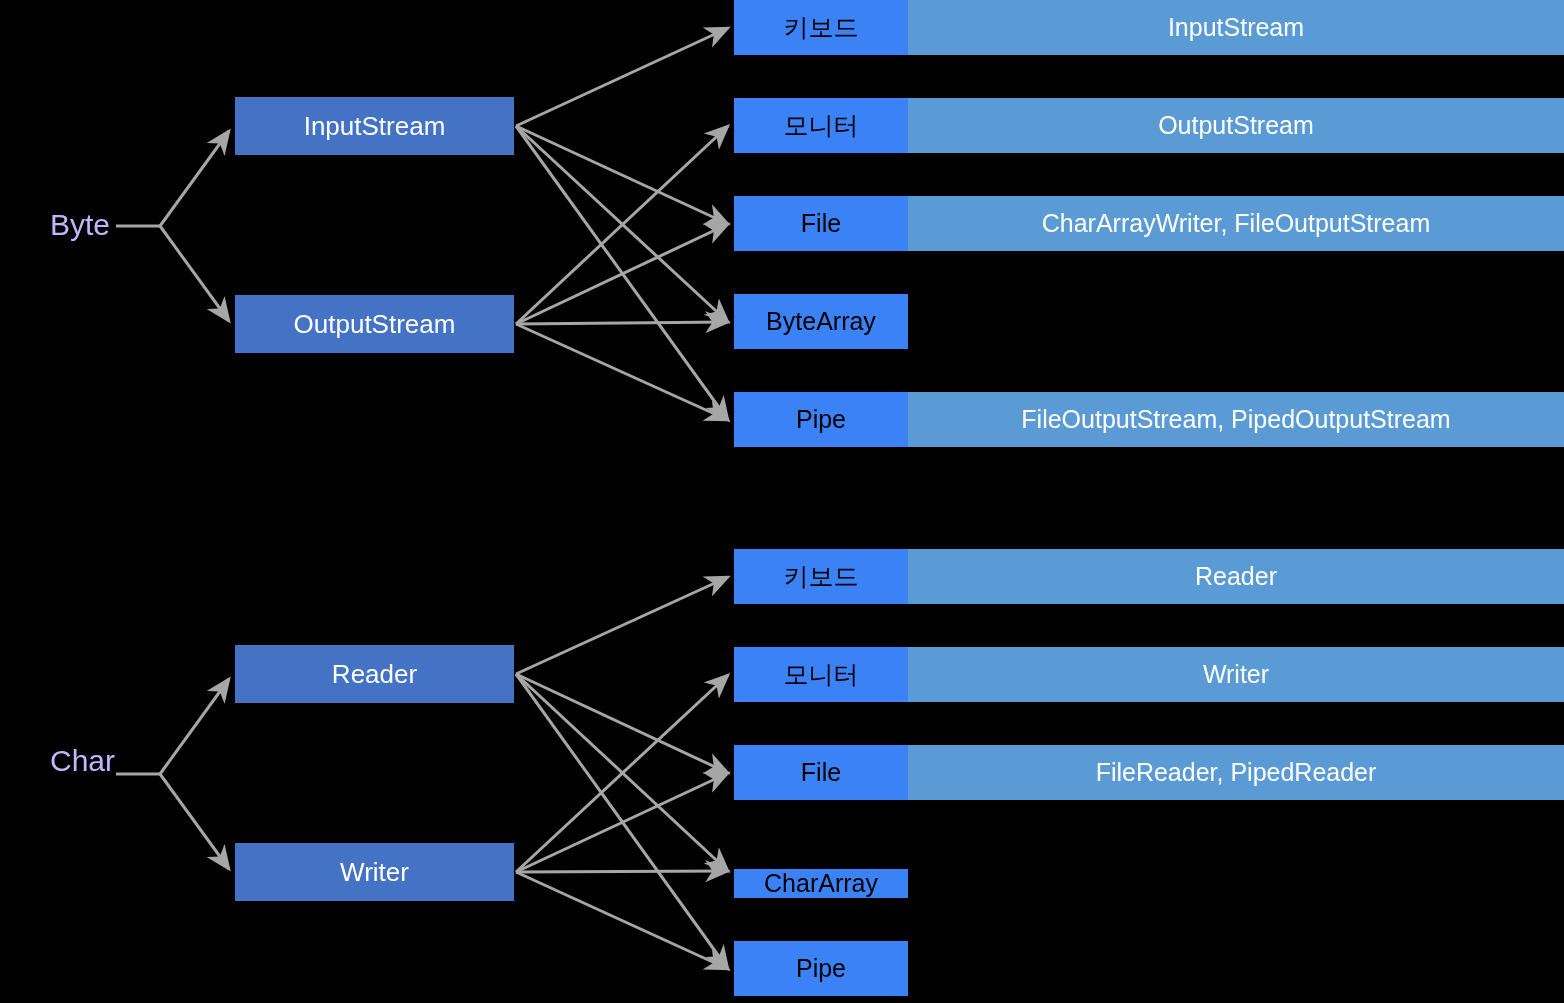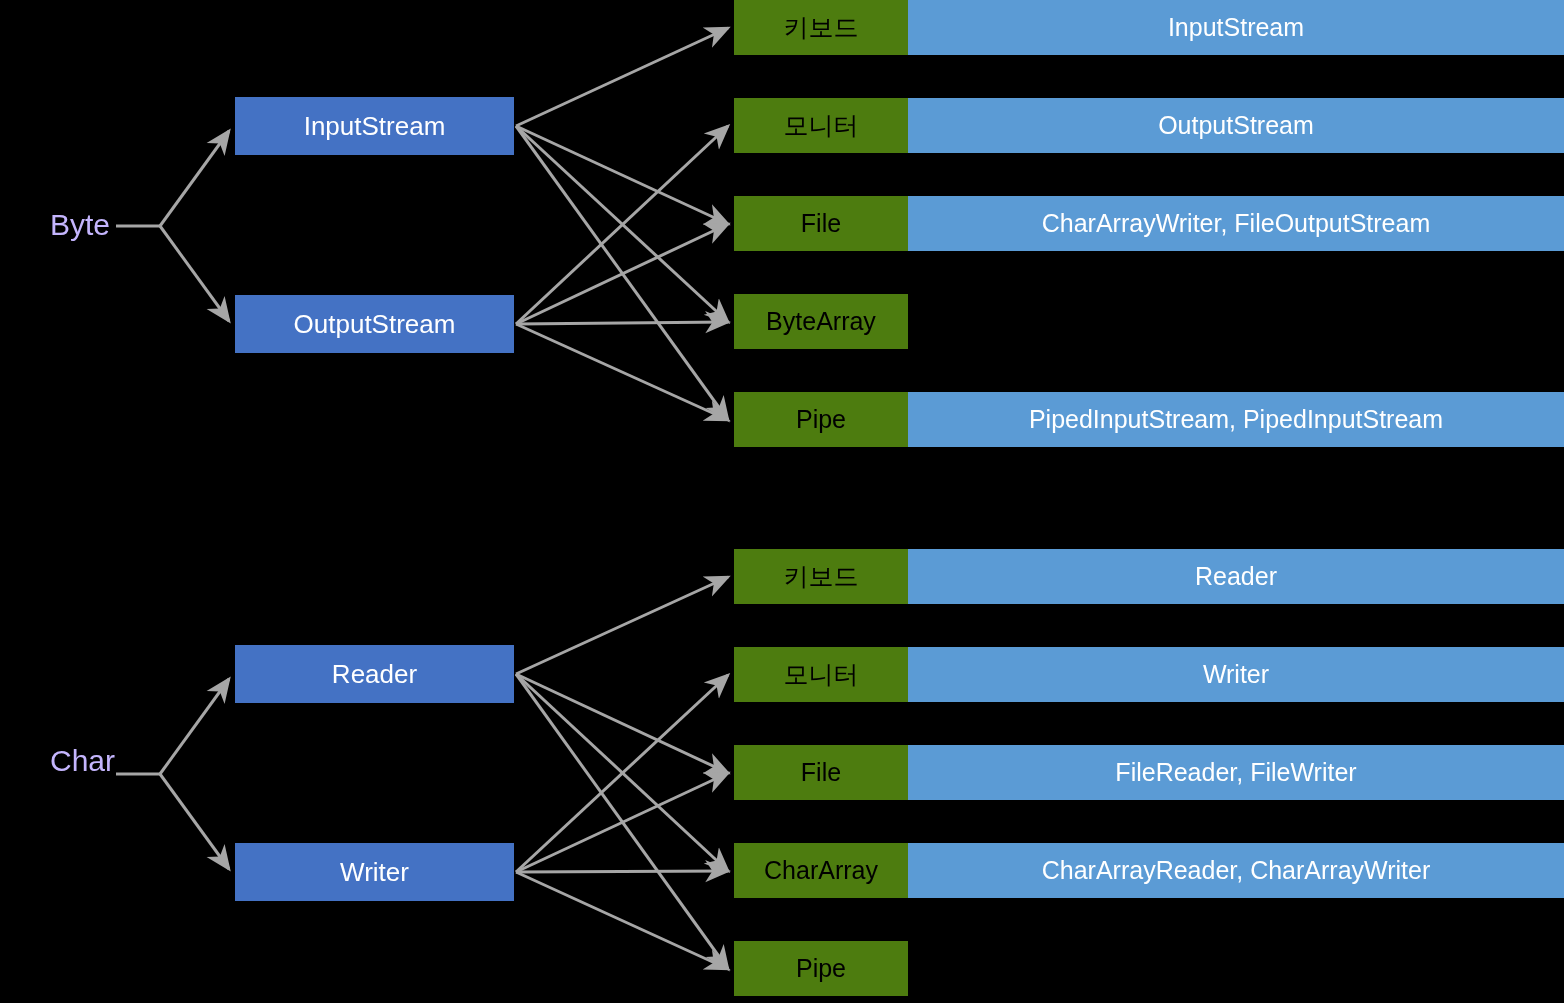--- a/index.html
+++ b/index.html
@@ -43,21 +43,21 @@
     align-items: center;
     justify-content: center;
     white-space: nowrap;
   }
   .row {
     position: absolute;
     display: flex;
     height: 55px;
   }
   .row-key {
-    background: #4d7c0f;
+    background: #3b82f6;
     color: #000000;
     width: 174px;
     font-size: 25px;
     display: flex;
     align-items: center;
     justify-content: center;
     white-space: nowrap;
   }
   .row-val {
     background: #5B9BD5;
@@ -134,41 +134,40 @@
   </div>
   <div class="row" style="left:734px; top:196px; width:830px;">
     <div class="row-key">File</div>
     <div class="row-val">CharArrayWriter, FileOutputStream</div>
   </div>
   <div class="row" style="left:734px; top:294px; width:958px;gap:30px;">
     <div class="row-key">ByteArray</div>
   </div>
   <div class="row" style="left:734px; top:392px; width:830px;">
     <div class="row-key">Pipe</div>
-    <div class="row-val">PipedInputStream, PipedInputStream</div>
+    <div class="row-val">FileOutputStream, PipedOutputStream</div>
   </div>
 
   <div class="root-label" style="left:50px; top:746px;">Char</div>
 
   <div class="stream-box" style="left:235px; top:645px; width:279px; height:58px;">Reader</div>
   <div class="stream-box" style="left:235px; top:843px; width:279px; height:58px;">Writer</div>
 
   <div class="row" style="left:734px; top:549px; width:830px;">
     <div class="row-key">키보드</div>
     <div class="row-val">Reader</div>
   </div>
   <div class="row" style="left:734px; top:647px; width:830px;">
     <div class="row-key">모니터</div>
     <div class="row-val">Writer</div>
   </div>
   <div class="row" style="left:734px; top:745px; width:830px;">
     <div class="row-key">File</div>
-    <div class="row-val">FileReader, FileWriter</div>
+    <div class="row-val">FileReader, PipedReader</div>
   </div>
-  <div class="row" style="left:734px; top:843px; width:830px;">
+  <div class="row" style="left:734px; top:843px; width:830px;align-items:flex-end;">
     <div class="row-key">CharArray</div>
-    <div class="row-val">CharArrayReader,  CharArrayWriter</div>
   </div>
   <div class="row" style="left:734px; top:941px; width:830px;">
     <div class="row-key">Pipe</div>
   </div>
 
 </div>
 
 </body></html>

